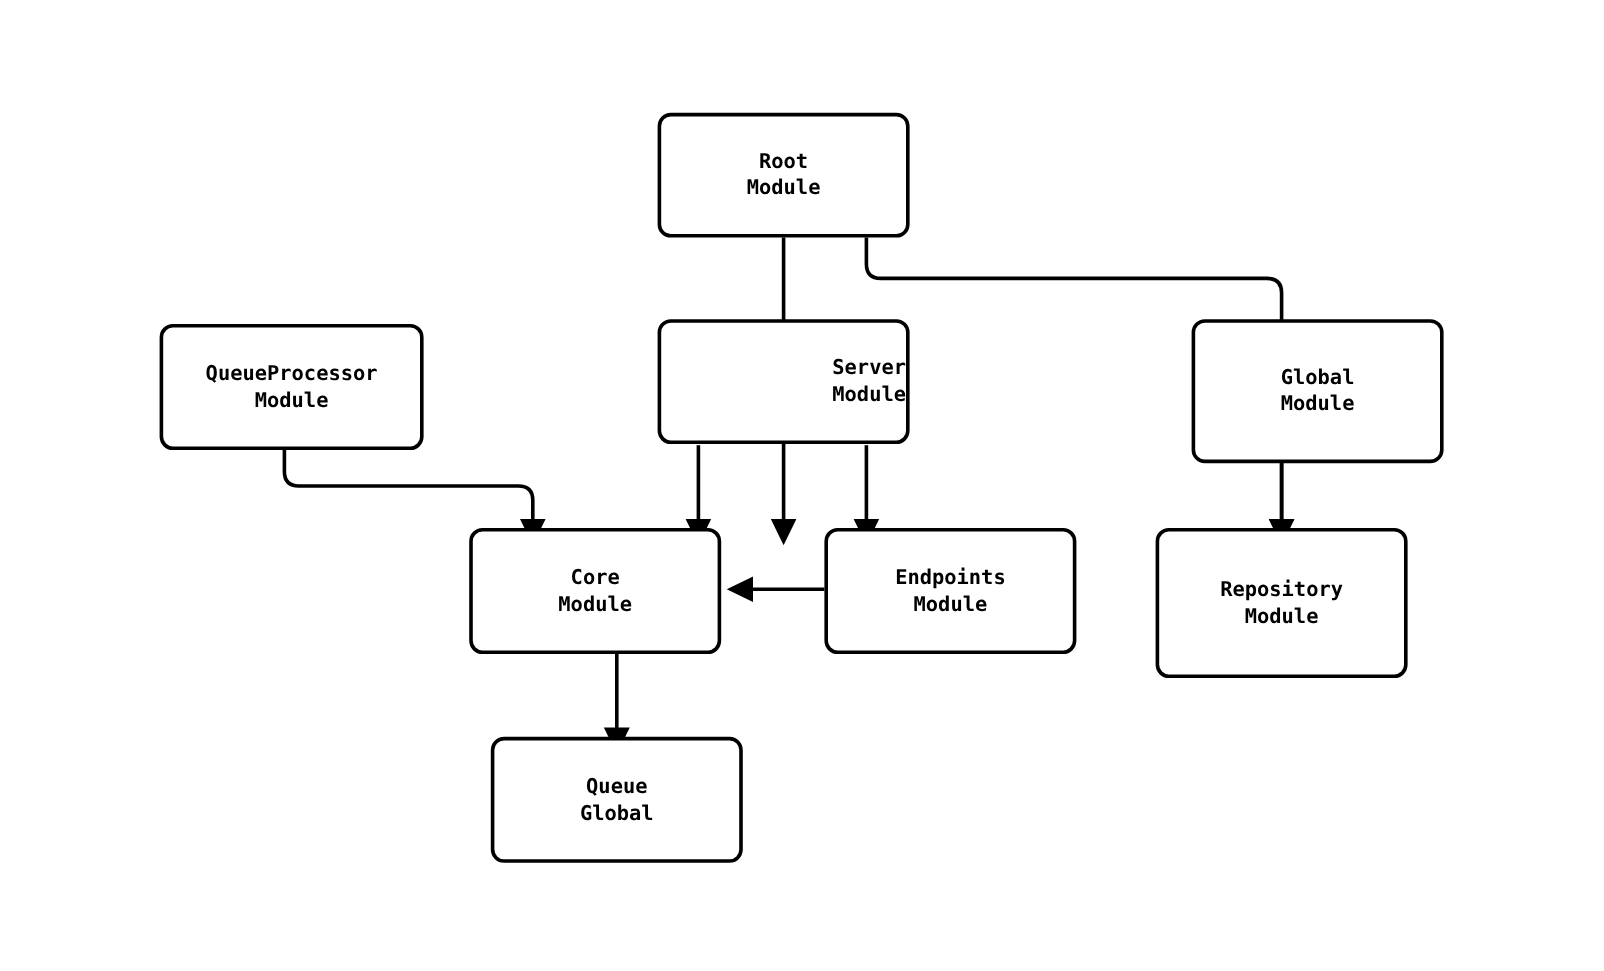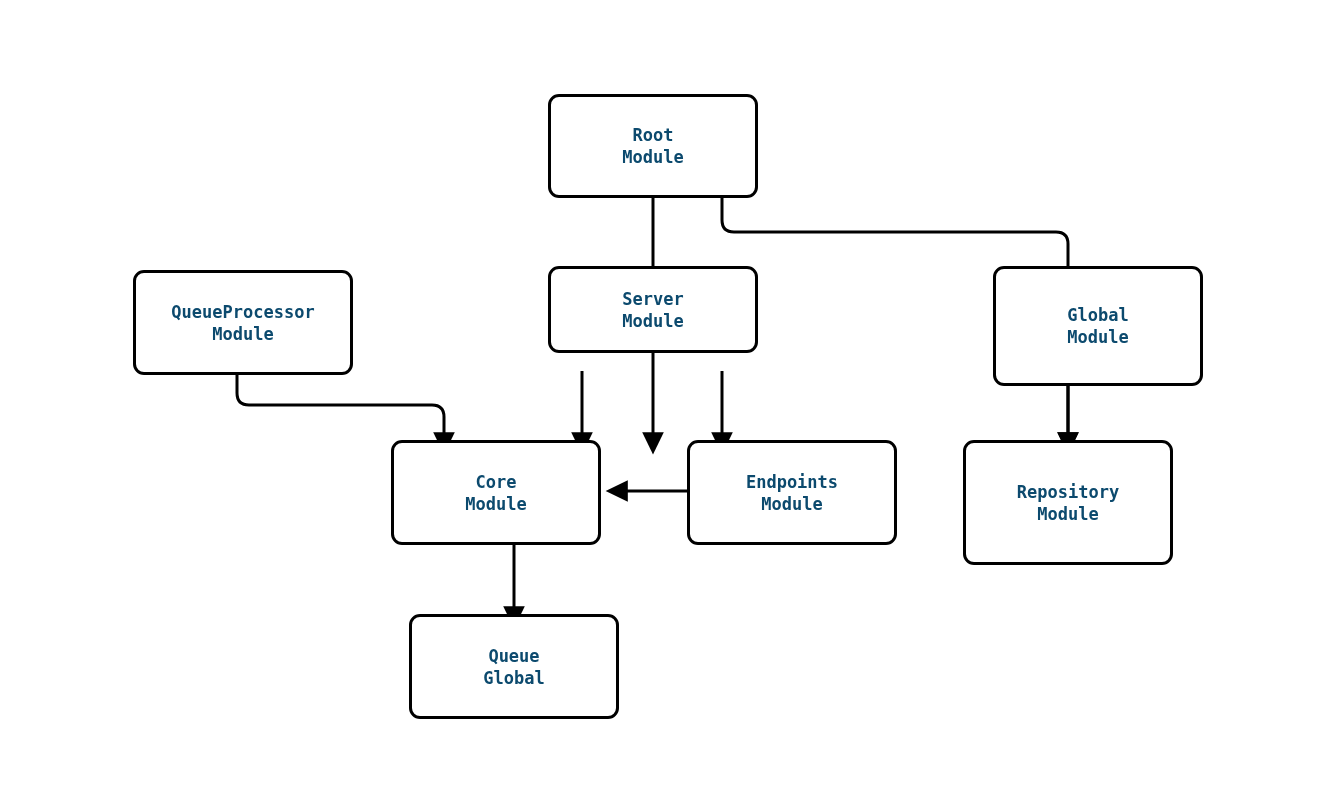--- a/index.html
+++ b/index.html
@@ -37,21 +37,21 @@
     flex-direction: column;
     align-items: center;
     justify-content: center;
     z-index: 2;
   }
   .node-label {
     font-family: "DejaVu Sans Mono", "Liberation Mono", monospace;
     font-size: 17px;
     font-weight: 700;
     line-height: 22px;
-    color: #0c4a6e;
+    color: #000000;
     text-align: center;
     white-space: pre;
     letter-spacing: 0px;
   }
 </style>
 </head>
 <body>
 
 <div id="diagram-canvas">
 
@@ -76,21 +76,21 @@
   <div class="node" style="left: 548px; top: 94px; width: 210px; height: 104px; background: rgb(255, 255, 255); border-color: rgb(0, 0, 0); border-width: 3px;">
     <div class="node-label">Root
 Module</div>
   </div>
 
   <div class="node" style="left: 133px; top: 270px; width: 220px; height: 105px; background: rgb(255, 255, 255); border-color: rgb(0, 0, 0); border-width: 3px;">
     <div class="node-label">QueueProcessor
 Module</div>
   </div>
 
-  <div class="node" style="left: 548px; top: 266px; width: 210px; height: 87px; background: rgb(255, 255, 255); border-color: rgb(0, 0, 0); border-width: 3px;">
+  <div class="node" style="left: 548px; top: 266px; width: 210px; height: 104px; background: rgb(255, 255, 255); border-color: rgb(0, 0, 0); border-width: 3px; align-items: flex-end;">
     <div class="node-label">Server
 Module</div>
   </div>
 
   <div class="node" style="left: 993px; top: 266px; width: 210px; height: 120px; background: rgb(255, 255, 255); border-color: rgb(0, 0, 0); border-width: 3px;">
     <div class="node-label">Global
 Module</div>
   </div>
 
   <div class="node" style="left: 391px; top: 440px; width: 210px; height: 105px; background: rgb(255, 255, 255); border-color: rgb(0, 0, 0); border-width: 3px;">

